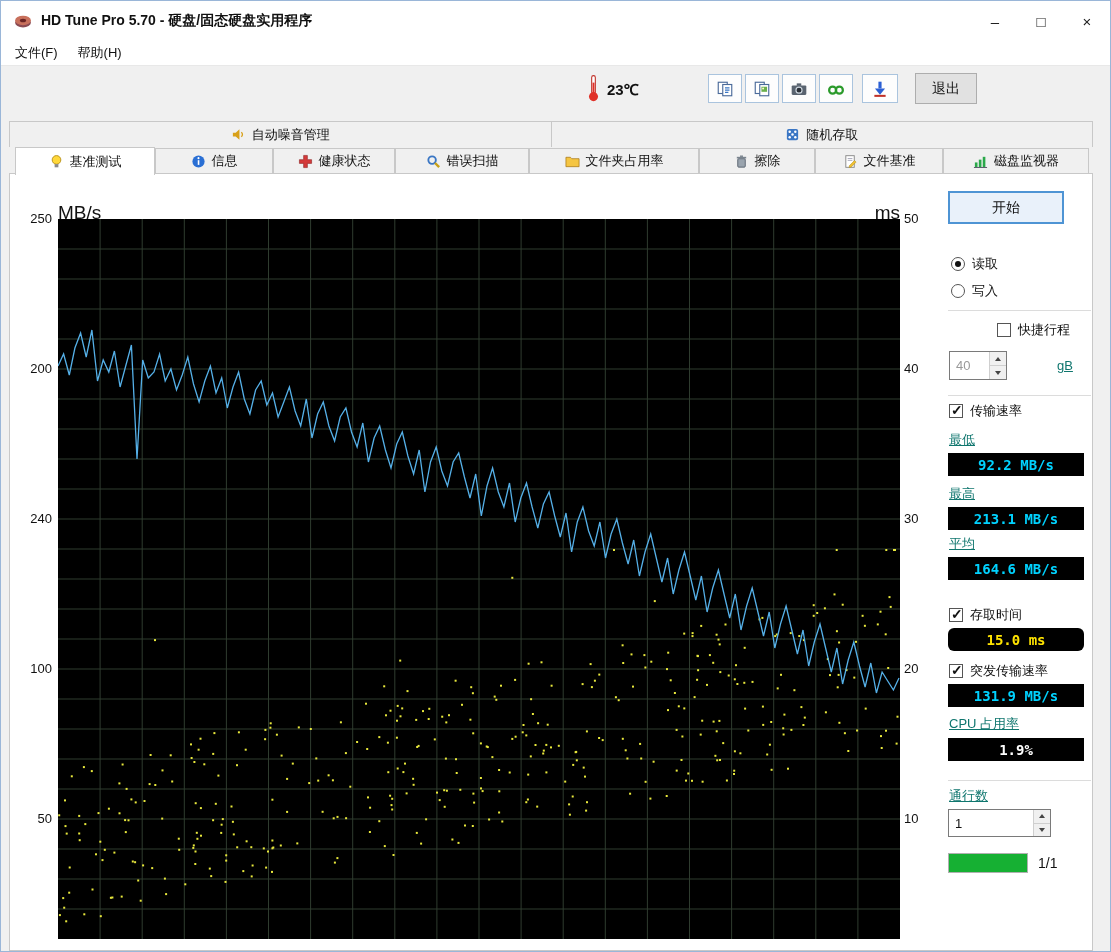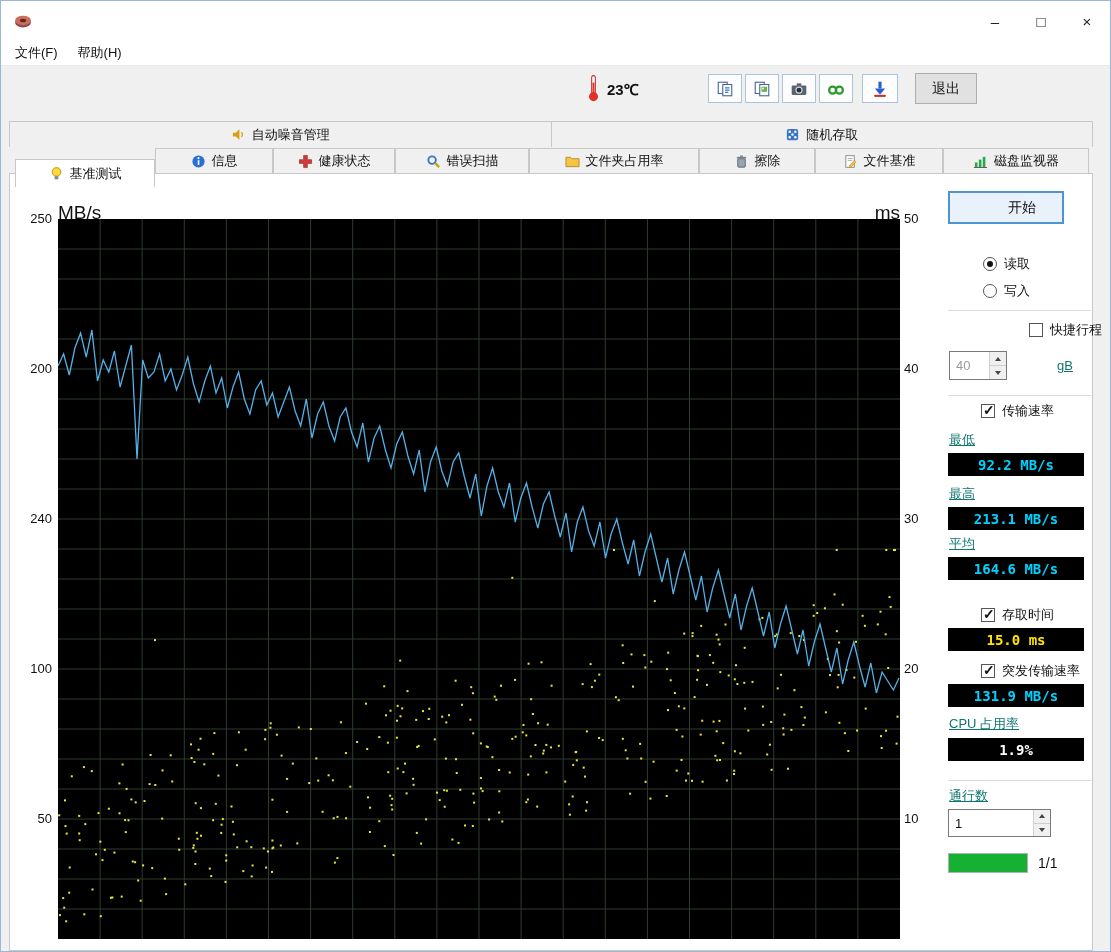--- a/index.html
+++ b/index.html
@@ -29,66 +29,67 @@
   .temp-label { position:absolute; left:606px; top:13px; font-size:15px; font-weight:bold; color:#111; }
   .tool-btn { position:absolute; top:8px; width:34px; height:29px; background:#fdfdfd; border:1px solid #aac4de; display:flex; align-items:center; justify-content:center; }
   .tool-btn svg { width:18px; height:18px; }
   .exit-btn { position:absolute; left:914px; top:7px; width:62px; height:31px; background:#e1e1e1; border:1px solid #adadad; font-size:14px; color:#111; display:flex; align-items:center; justify-content:center; }
   
   .tabs-top { position:absolute; left:8px; top:120px; width:1084px; height:26px; display:flex; }
   .tab-top { flex:1; border:1px solid #c8c8c8; border-bottom:none; background:#f0f0f0; display:flex; align-items:center; justify-content:center; gap:6px; font-size:13px; color:#111; }
   .tab-top + .tab-top { border-left:none; }
   .tabs-bottom { position:absolute; left:8px; top:146px; width:1084px; height:27px; }
   .tab { position:absolute; top:1px; height:26px; background:#f0f0f0; border:1px solid #c8c8c8; display:flex; align-items:center; justify-content:center; gap:6px; font-size:13px; color:#111; }
-  .tab.active { background:#fff; top:0; height:28px; border-bottom:none; z-index:3;margin-top:12px; }
+  .tab.active { background:#fff; top:0; height:28px; border-bottom:none; z-index:3; }
   .tab svg, .tab-top svg { width:15px; height:15px; }
   
   .panel { position:absolute; left:8px; top:172px; width:1084px; height:778px; background:#fff; border:1px solid #c8c8c8; border-top:1px solid #c8c8c8; z-index:1; }
   .axis-title { position:absolute; font-size:19px; color:#111; z-index:2; }
   .tick { position:absolute; font-size:13px; color:#111; z-index:2; }
   .tick-left { left:14px; width:37px; text-align:right; }
   .tick-right { left:903px; width:30px; text-align:left; }
   #plot { position:absolute; left:57px; top:218px; width:842px; height:720px; background:#000; z-index:2; }
   
-  .side-el { position:absolute; z-index:2;padding-left:32px; }
+  .side-el { position:absolute; z-index:2; }
   .start-btn { left:947px; top:190px; width:116px; height:33px; background:#e9f1fa; border:2px solid #4e94d4; font-size:14px; color:#111; display:flex; align-items:center; justify-content:center; }
   .ctl-row { display:flex; align-items:center; gap:7px; font-size:13px; color:#111; }
   .radio { width:14px; height:14px; border:1px solid #555; border-radius:50%; background:#fff; position:relative; flex:0 0 auto; }
   .radio.checked::after { content:""; position:absolute; left:3px; top:3px; width:6px; height:6px; border-radius:50%; background:#111; }
   .checkbox { width:14px; height:14px; border:1px solid #555; background:#fff; position:relative; flex:0 0 auto; }
   .checkbox.checked::after { content:"✓"; position:absolute; left:1px; top:-3px; font-size:14px; font-weight:bold; color:#111; }
   .sep { position:absolute; left:947px; width:143px; height:1px; background:#dcdcdc; z-index:2; }
   .spinbox { position:absolute; background:#fff; border:1px solid #7a7a7a; display:flex; z-index:2; }
   .spin-val { flex:1; display:flex; align-items:center; padding-left:6px; font-size:13px; color:#111; }
   .spin-val.disabled { color:#9a9a9a; }
   .spin-btns { width:17px; display:flex; flex-direction:column; border-left:1px solid #cfcfcf; }
   .spin-btn { flex:1; background:#f0f0f0; display:flex; align-items:center; justify-content:center; border-bottom:1px solid #cfcfcf; }
   .spin-btn:last-child { border-bottom:none; }
   .arr-up { border-left:3px solid transparent; border-right:3px solid transparent; border-bottom:4px solid #444; }
   .arr-dn { border-left:3px solid transparent; border-right:3px solid transparent; border-top:4px solid #444; }
   .side-label { position:absolute; font-size:13px; color:#0f766e; z-index:2;text-decoration:underline; }
   .value-box { position:absolute; left:947px; width:136px; height:23px; background:#000; display:flex; align-items:center; justify-content:center; font-family:"DejaVu Sans Mono", monospace; font-size:14px; font-weight:bold; z-index:2; }
   .value-box.cyan { color:#00d2ff; }
-  .value-box.yellow { color:#ffe400; }
+  .value-box.yellow { color:#ffe400;border-radius:6px; }
   .value-box.white { color:#ffffff; }
   .progress { position:absolute; left:947px; top:852px; width:80px; height:20px; border:1px solid #b0b0b0; background:#e6e6e6; z-index:2; }
   .progress-fill { height:100%; background:#16b033; }
   .progress-text { position:absolute; left:1037px; top:854px; font-size:14px; color:#111; z-index:2; }
 </style>
 </head>
 <body>
 
 <div class="window">
 
   <div class="titlebar">
     <svg class="app-icon" viewBox="0 0 16 16">
       <ellipse cx="8" cy="9.5" rx="7" ry="4.2" fill="#8a4a52"></ellipse>
       <ellipse cx="8" cy="7.5" rx="7" ry="4.2" fill="#c8705c"></ellipse>
       <ellipse cx="8" cy="7.5" rx="2.8" ry="1.6" fill="#6a2424"></ellipse>
     </svg>
+    <span class="title">HD Tune Pro 5.70 - 硬盘/固态硬盘实用程序</span>
     <div class="win-controls">
       <div class="win-btn">–</div>
       <div class="win-btn">□</div>
       <div class="win-btn">×</div>
     </div>
   </div>
 
   <div class="menubar">
     <div class="menu-item">文件(F)</div>
     <div class="menu-item">帮助(H)</div>

